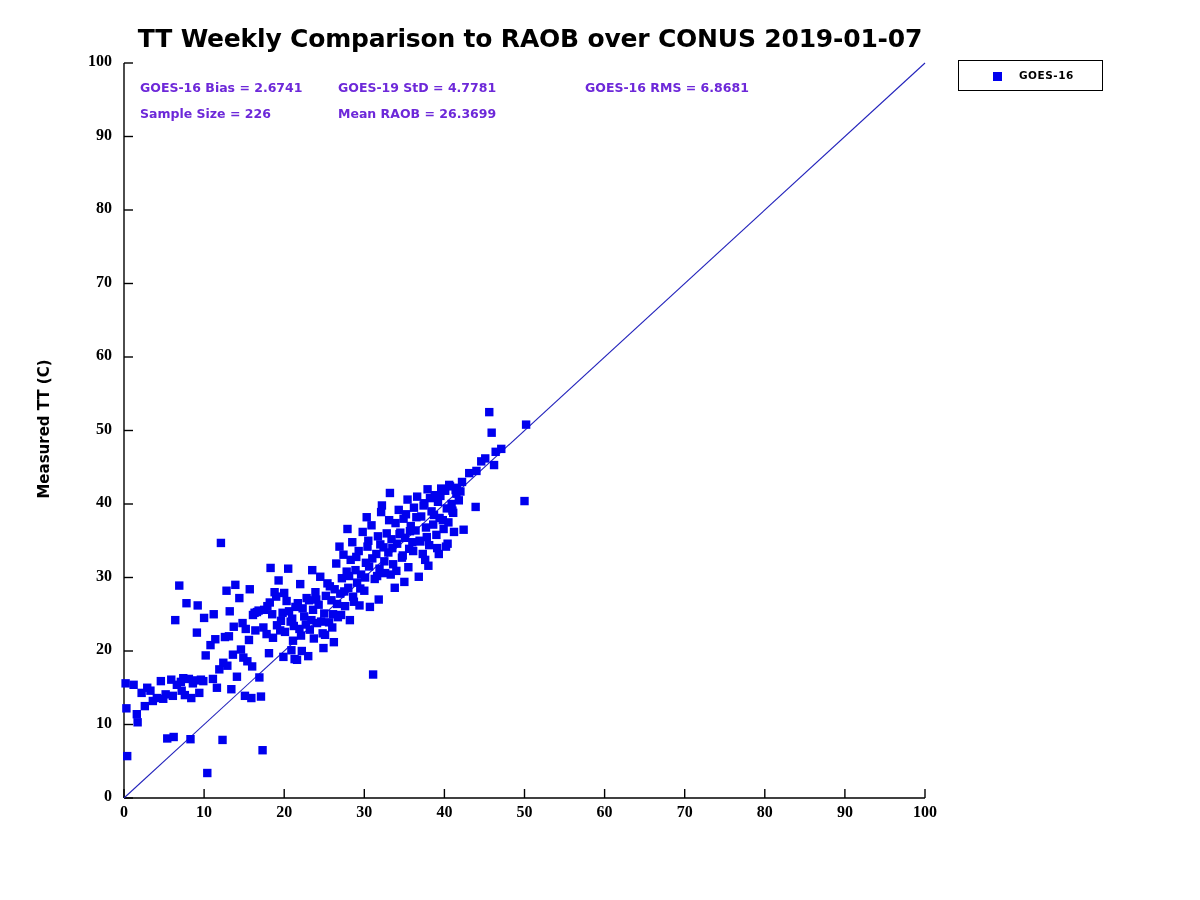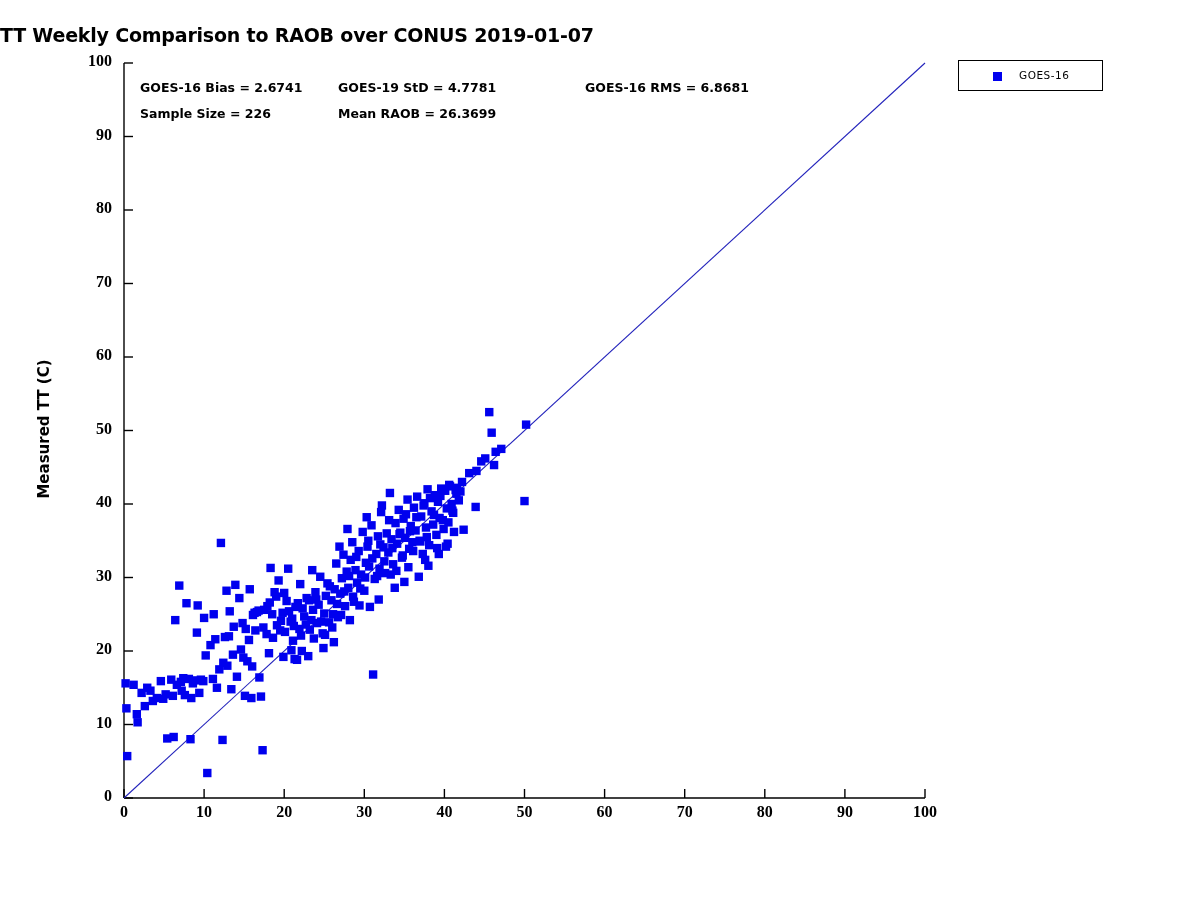--- a/index.html
+++ b/index.html
@@ -19,22 +19,22 @@
     left: 0; top: 0;
     width: 1200px;
     height: 900px;
     background: #ffffff;
   }
   #chart-title {
     position: absolute;
     left: 0;
     top: 24px;
     width: 1060px;
-    text-align: left;
-    font-size: 19px;
+    text-align: center;
+    font-size: 25px;
     font-weight: bold;
     color: #000000;
     font-family: "DejaVu Sans", sans-serif;
     letter-spacing: -0.2px;
   }
   .axis-label {
     position: absolute;
     font-size: 15px;
     font-weight: bold;
     color: #000000;
@@ -68,21 +68,21 @@
   }
   .ytick-label {
     width: 60px;
     text-align: right;
     left: 52px;
   }
   .annot {
     position: absolute;
     font-size: 12.5px;
     font-weight: bold;
-    color: #000000;
+    color: #6d28d9;
     font-family: "DejaVu Sans", sans-serif;
     white-space: nowrap;
   }
   #legend-box {
     position: absolute;
     left: 958px;
     top: 60px;
     width: 145px;
     height: 31px;
     border: 1px solid #000000;
@@ -95,21 +95,21 @@
     top: 11px;
     width: 9px;
     height: 9px;
   }
   #legend-label {
     position: absolute;
     left: 60px;
     top: 8px;
     width: 80px;
     font-size: 10.5px;
-    font-weight: normal;
+    font-weight: bold;
     font-family: "DejaVu Sans", sans-serif;
     color: #000000;
     letter-spacing: 0.5px;
   }
   svg { display: block; }
 </style>
 </head>
 <body>
 
 <div id="figure">

